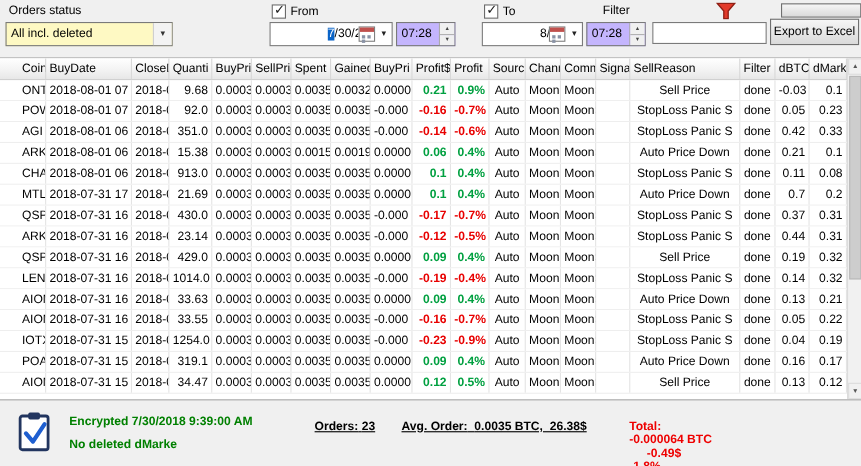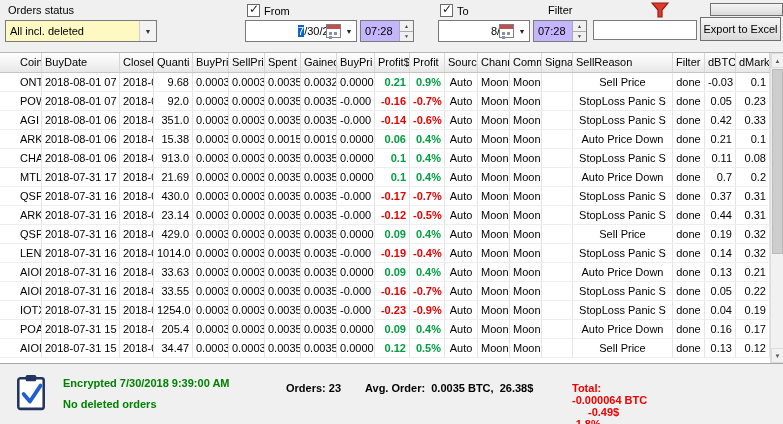--- a/index.html
+++ b/index.html
@@ -67,21 +67,21 @@
              border-left:1px solid #dcdcdc; }
   .sbtn { position:absolute; left:0; width:13px; height:15px; display:flex; align-items:center;
           justify-content:center; font-size:6px; color:#555; background:#f1f1f1; border:1px solid #dcdcdc; }
   .sthumb { position:absolute; left:1px; top:16px; width:11px; height:185px; background:#cdcdcd;
             border:1px solid #b9b9b9; }
 
   
   .statusbar { position:absolute; left:0; top:363px; width:783px; height:61px; background:#f0f0f0;
                border-top:1px solid #a8a8a8;padding-left:43px; }
   .sb-green { color:#008000; font-weight:bold; position:absolute; white-space:nowrap; }
-  .sb-black { color:#000; font-weight:bold; position:absolute; white-space:pre; }
+  .sb-black { color:#000; font-weight:bold; position:absolute; white-space:pre;text-decoration:underline; }
   .sb-red { color:#ee0000; font-weight:bold; position:absolute; white-space:pre; display:flex;flex-direction:column; }
 </style>
 </head>
 <body>
 
 <div class="toolbar">
   <span class="lbl" style="left:8px;top:4px">Orders status</span>
 
   <div class="combo">
     <span class="txt">All incl. deleted</span>
@@ -433,21 +433,21 @@
           <div class="cell col-signal"></div>
           <div class="cell col-sellReason ctr">StopLoss Panic S</div>
           <div class="cell col-status ctr">done</div>
           <div class="cell col-dBtc num">0.04</div>
           <div class="cell col-dMarket num">0.19</div>
         </div>
         <div class="trow">
           <div class="cell col-coin">POA</div>
           <div class="cell col-buyDate">2018-07-31 15</div>
           <div class="cell col-closeDate">2018-0</div>
-          <div class="cell col-qty num">205.4</div>
+          <div class="cell col-qty num">319.1</div>
           <div class="cell col-buyPrice">0.0003</div>
           <div class="cell col-sellPrice">0.0003</div>
           <div class="cell col-spent">0.0035</div>
           <div class="cell col-gained">0.0035</div>
           <div class="cell col-profitB">0.0000</div>
           <div class="cell col-profitUsd num pos">0.09</div>
           <div class="cell col-profitPct num pos">0.4%</div>
           <div class="cell col-source ctr">Auto</div>
           <div class="cell col-channel">MoonS</div>
           <div class="cell col-comment">MoonS</div>
@@ -487,20 +487,20 @@
   </div>
 </div>
 
 <div class="statusbar">
   <svg style="position:absolute;left:13px;top:9px" width="36" height="40" viewBox="0 0 34 36">
     <rect x="5" y="4" width="24" height="29" rx="2" fill="#ffffff" stroke="#22355f" stroke-width="2.4"></rect>
     <rect x="12" y="1" width="10" height="6" rx="1.5" fill="#22355f"></rect>
     <path d="M10 19 l6 7 l10 -15" fill="none" stroke="#1f5fd0" stroke-width="3.6" stroke-linecap="round" stroke-linejoin="round"></path>
   </svg>
   <span class="sb-green" style="left:63px;top:13px">Encrypted 7/30/2018 9:39:00 AM</span>
-  <span class="sb-green" style="left:63px;top:34px">No deleted orders</span>
+  <span class="sb-green" style="left:63px;top:34px">No deleted dMarke</span>
 
   <span class="sb-black" style="left:286px;top:18px"><span>Orders:</span> <span>23</span></span>
 
   <span class="sb-black" style="left:365px;top:18px"><span>Avg. Order:</span>  <span>0.0035 BTC,  26.38$</span></span>
 
   <span class="sb-red" style="left:572px;top:18px"><span>Total:</span> <span>-0.000064 BTC</span><span style="margin-left:16px">-0.49$</span><span style="">-1.8%</span></span>
 </div>
 
 </body></html>

